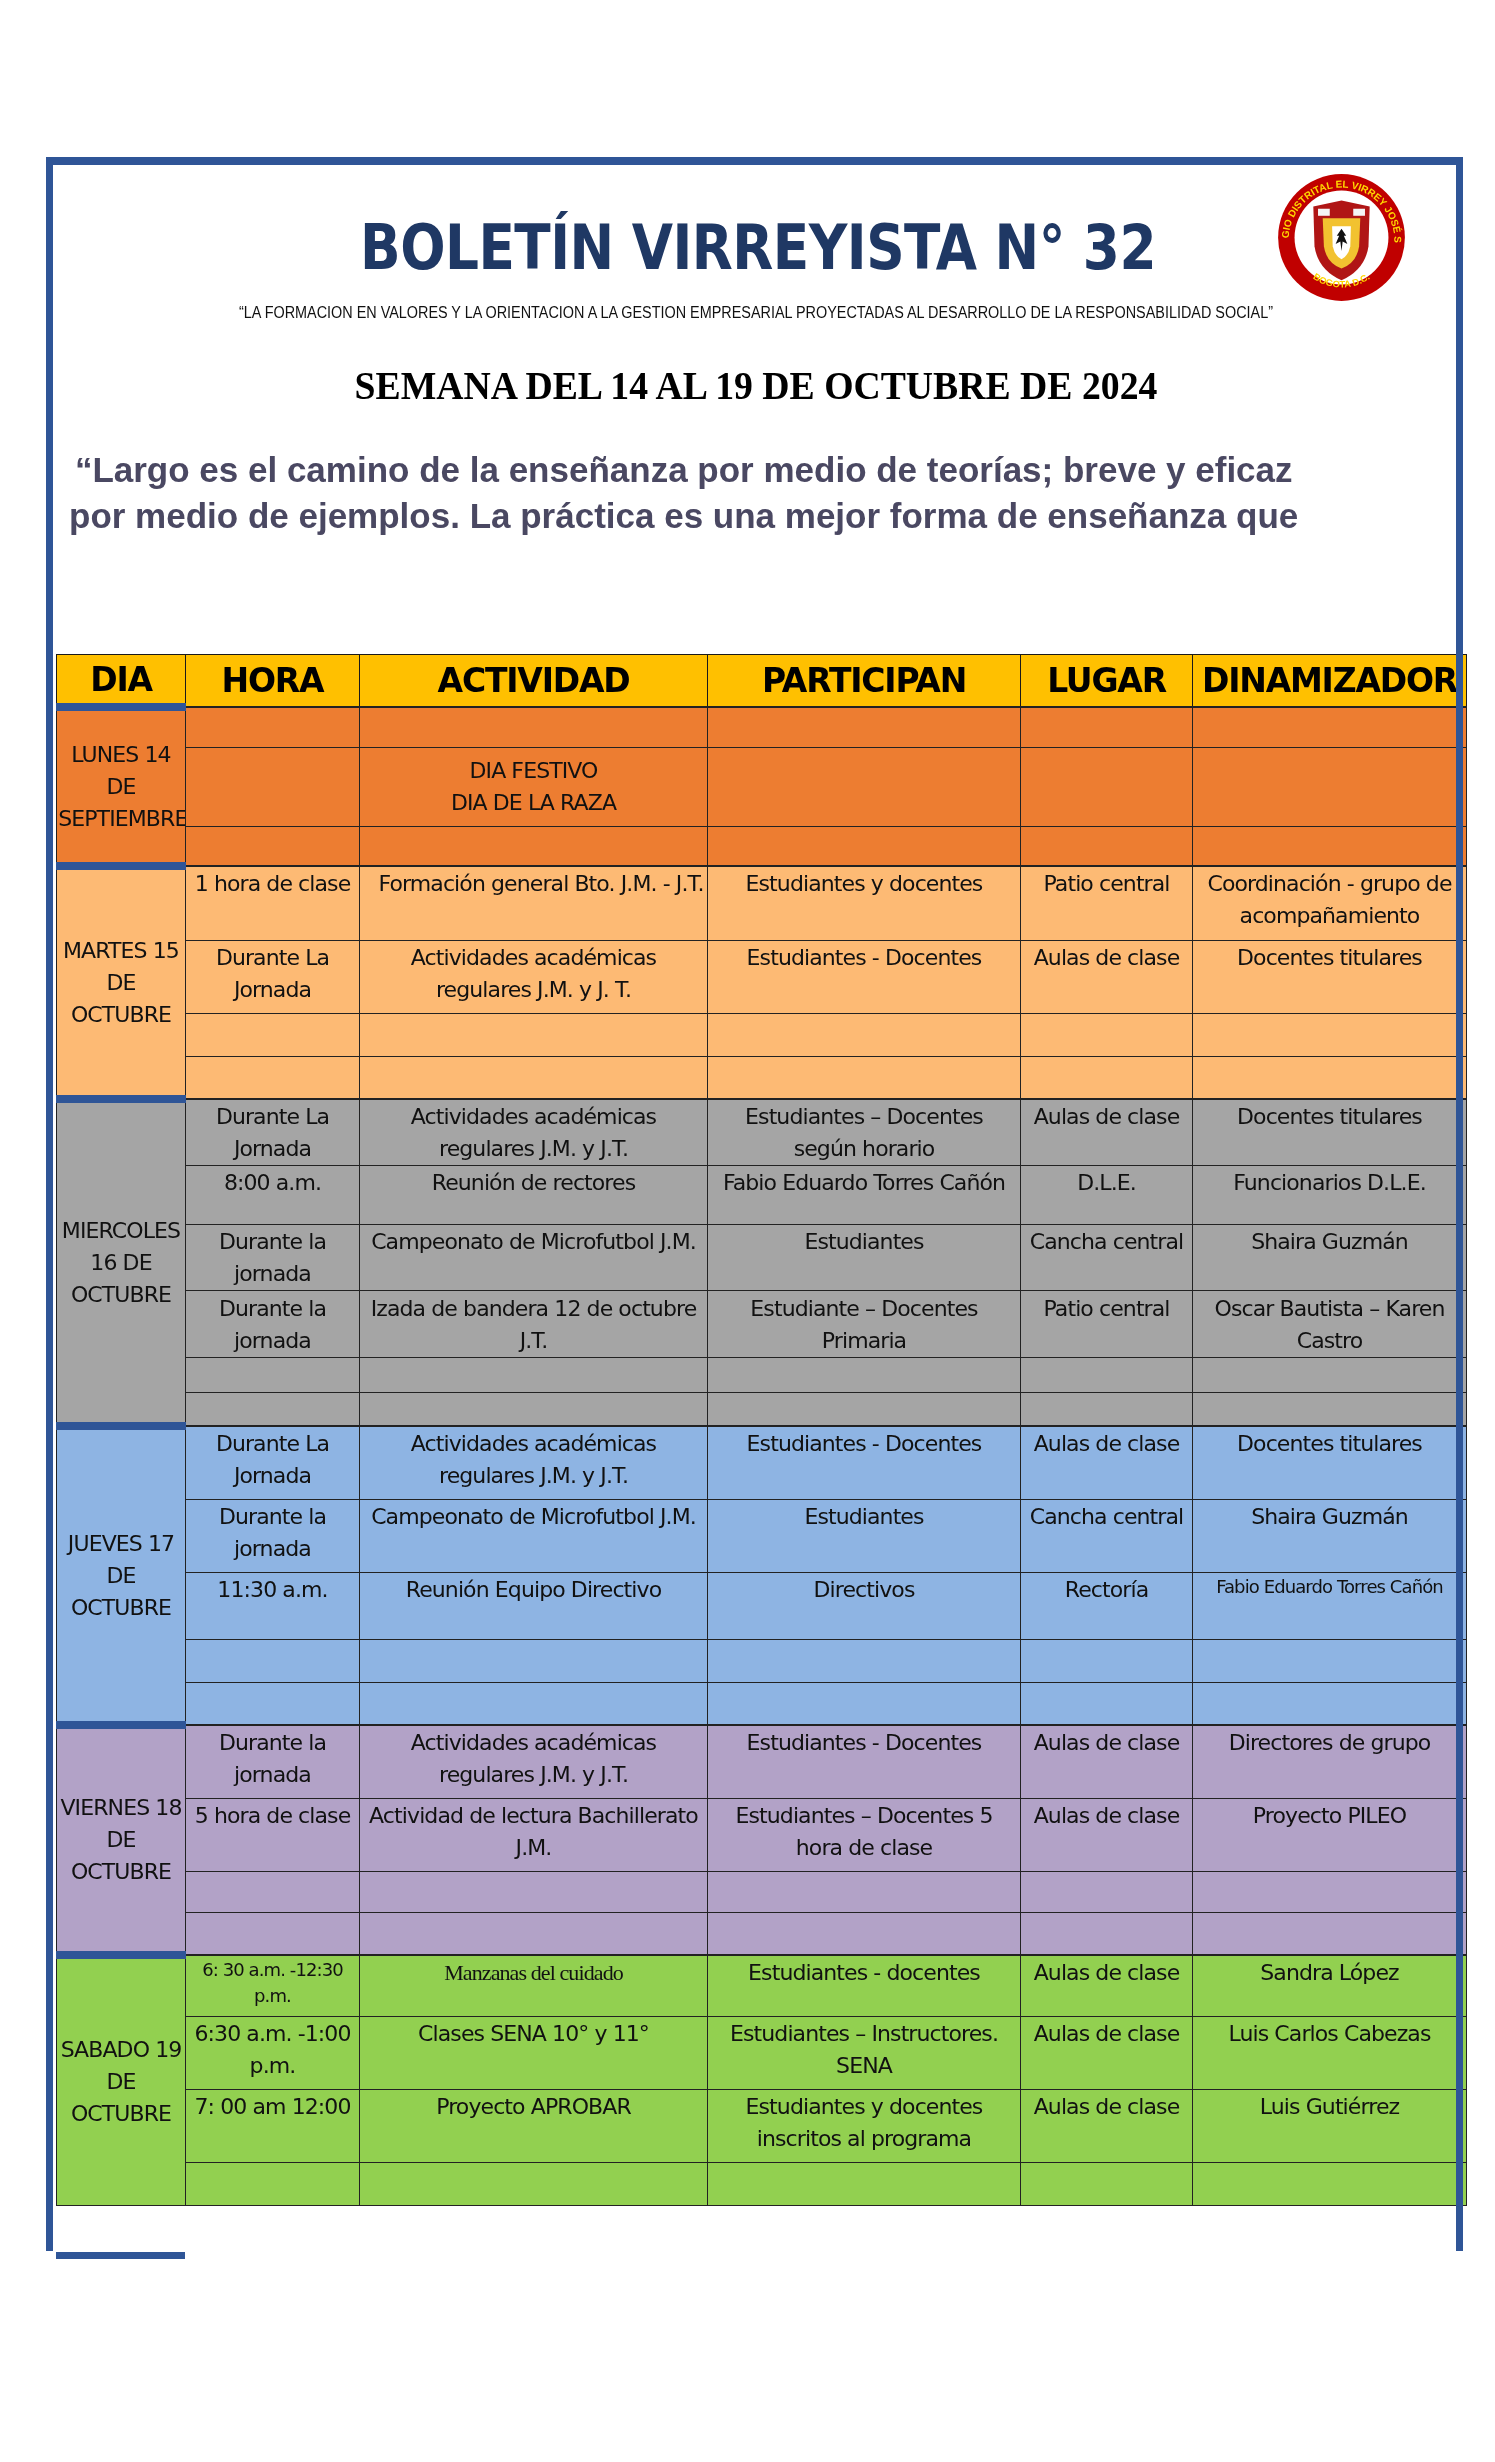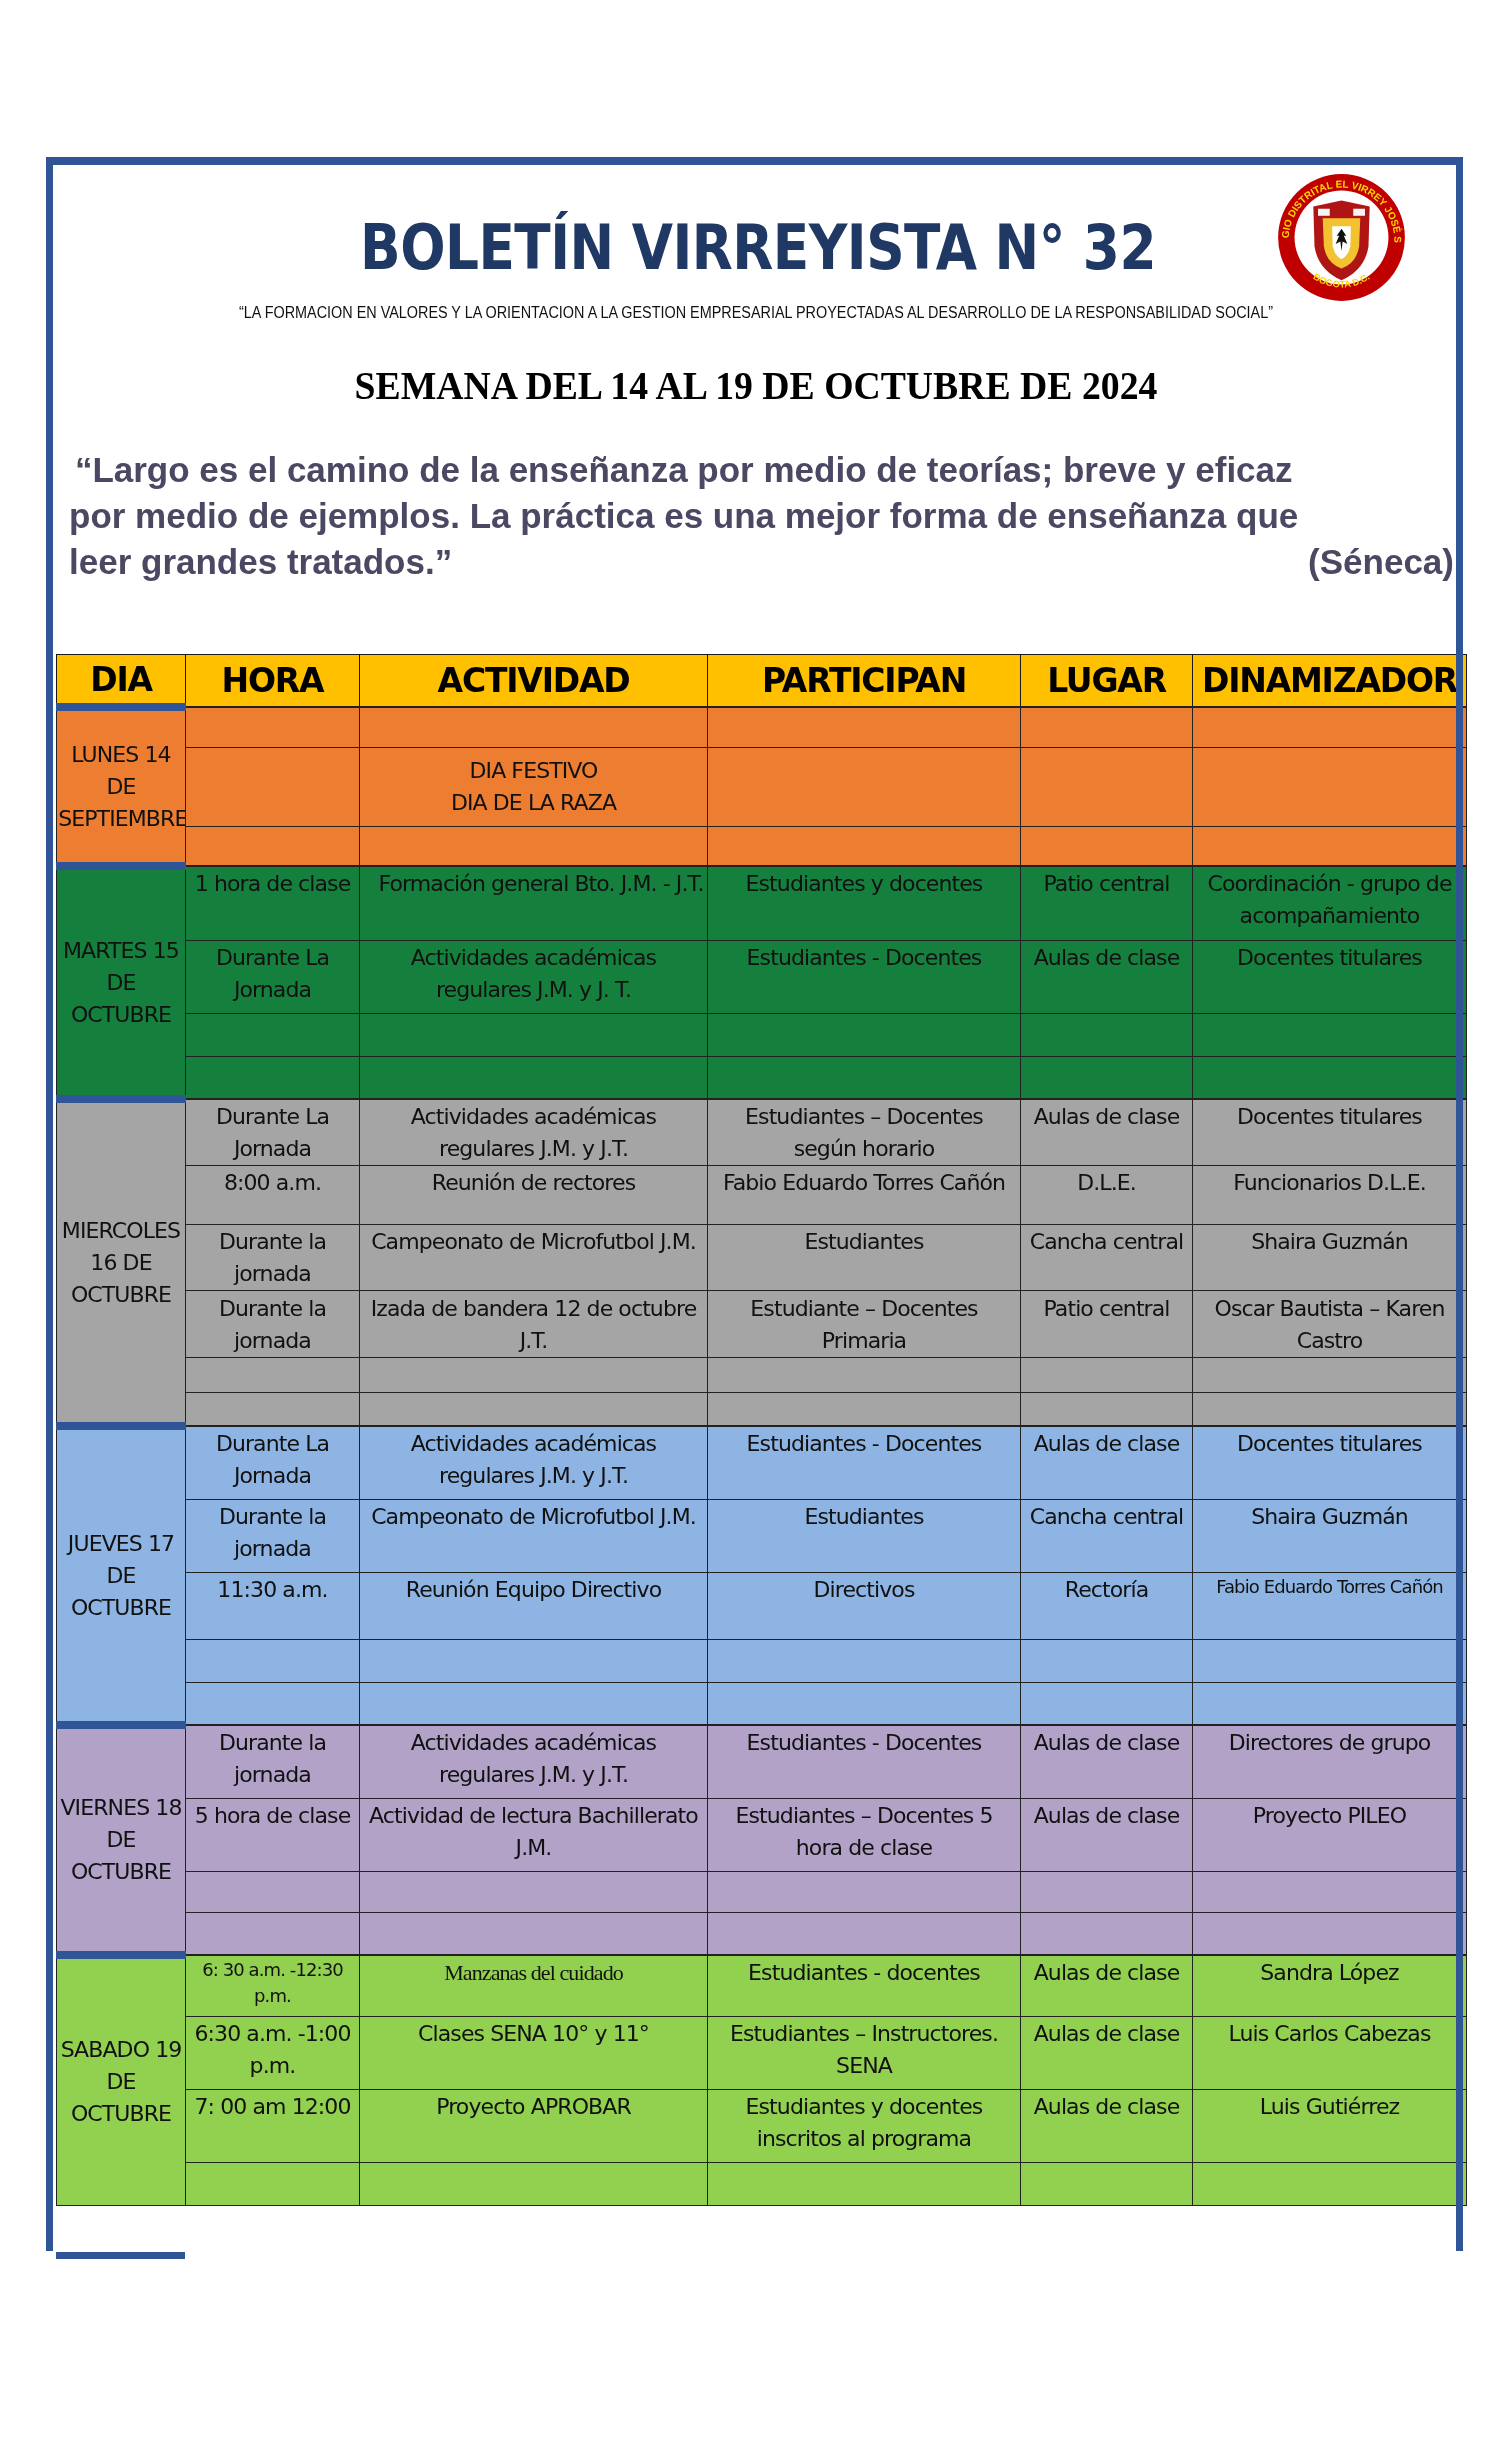--- a/index.html
+++ b/index.html
@@ -38,21 +38,21 @@
                    transform-origin: center; letter-spacing: -1.2px; }
   table.sched td { border: 1.2px solid #222; font-size: 22px; line-height: 32px; color: #111;
                    text-align: center; vertical-align: top; padding: 1.2px 3.5px 0 3.5px; letter-spacing: -0.9px; overflow: hidden; }
   table.sched td.day { vertical-align: middle; font-size: 22px; line-height: 32px; padding: 0 1.2px; position: relative; border-top: 8.2px solid #2f5597; }
   table.sched td.small { font-size: 18px; line-height: 26px; }
   table.sched td.mid { vertical-align: middle; }
   tr.day-start td { border-top-width: 2.3px; }
   tr.day-start td.day { border-top: 8.2px solid #2f5597; }
 
   .lunes td { background: #ed7d31; }
-  .martes td { background: #15803d; }
+  .martes td { background: #fdba74; }
   .miercoles td { background: #a5a5a5; }
   .jueves td { background: #8eb4e3; }
   .viernes td { background: #b2a2c7; }
   .sabado td { background: #92d050; }
 
   .bottom-band { position: absolute; left: 56px; top: 2252px; width: 129px; height: 7px; background: #2f5597; }
 </style>
 </head>
 <body>
 
@@ -82,24 +82,20 @@
   <rect x="80" y="66" width="20" height="12" fill="#f4f4f4"></rect>
   <rect x="140" y="66" width="20" height="12" fill="#f4f4f4"></rect>
 </svg>
 
 <div class="motto">“LA  FORMACION EN VALORES Y LA ORIENTACION A LA GESTION EMPRESARIAL PROYECTADAS AL DESARROLLO DE LA RESPONSABILIDAD SOCIAL”</div>
 <div class="week">SEMANA DEL 14 AL 19 DE OCTUBRE DE 2024</div>
 
 <div class="quote">
   <div class="line l1">“Largo es el camino de la enseñanza por medio de teorías; breve y eficaz</div>
   <div class="line">por medio de ejemplos. La práctica es una mejor forma de enseñanza que</div>
-  <div class="line">
-    <span>leer grandes tratados.”</span>
-    <span>(Séneca)</span>
-  </div>
 </div>
 
 <table class="sched">
   <colgroup>
     <col class="c-dia">
       <col class="c-hora">
       <col class="c-act">
       <col class="c-part">
       <col class="c-lugar">
       <col class="c-din">

